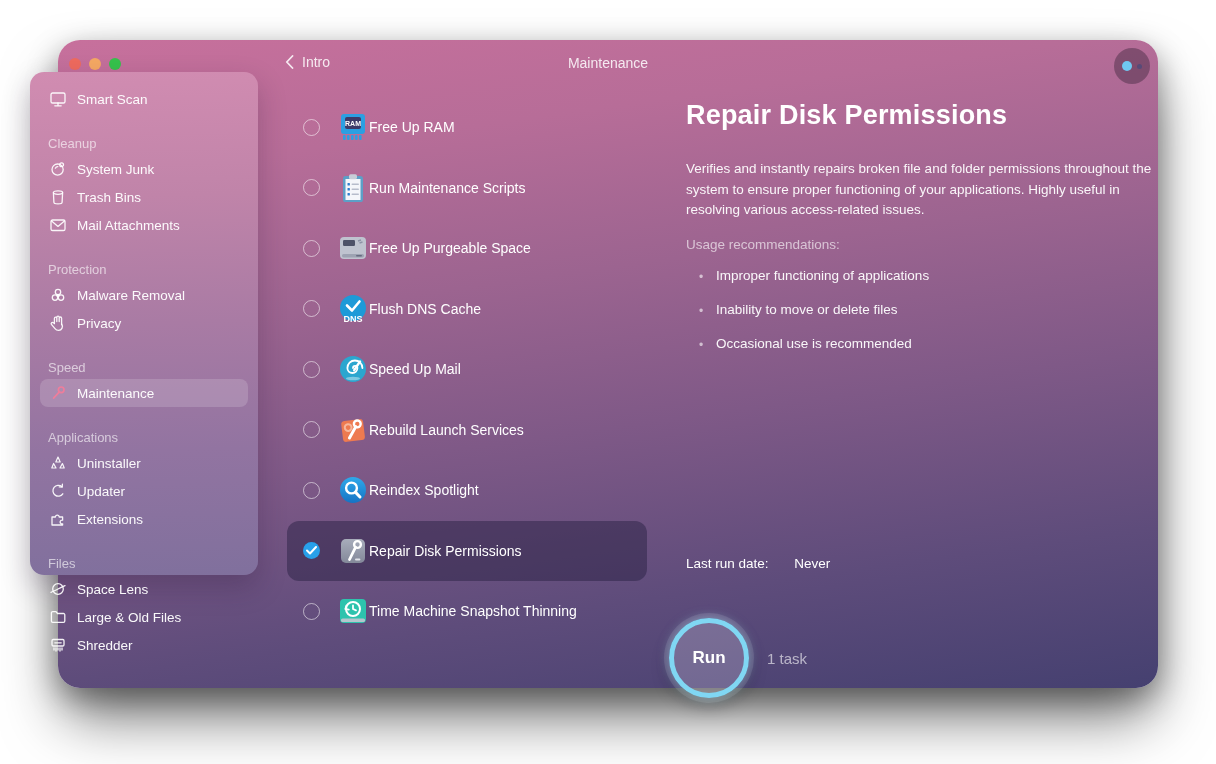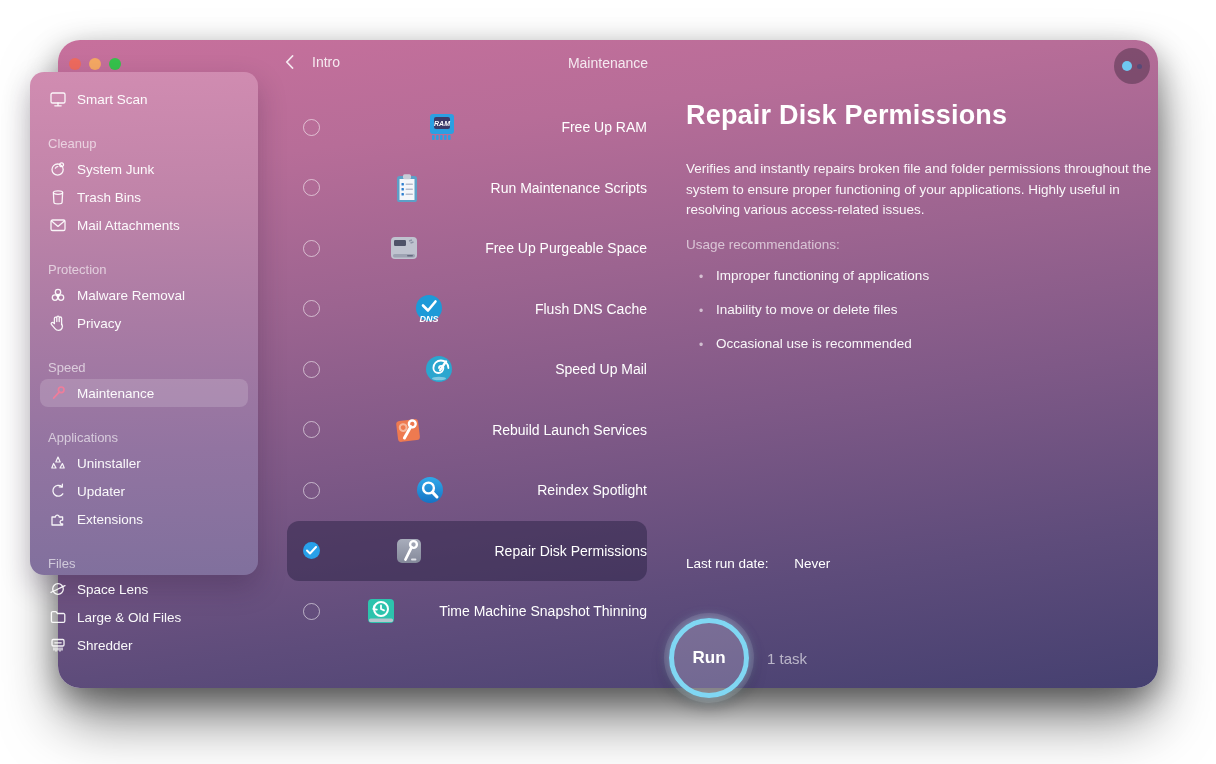--- a/index.html
+++ b/index.html
@@ -12,21 +12,21 @@
     border-radius:22px;
     background:linear-gradient(172deg,#c7709c 0%,#b76d98 18%,#9c6490 38%,#7f5987 58%,#5e4c7b 80%,#454070 100%);
     box-shadow:0 34px 60px -6px rgba(0,0,0,0.55), 0 10px 30px rgba(0,0,0,0.35);
   }
 
   
   .titlebar { position:absolute; left:0; top:0; width:100%; height:48px; }
   .traffic { position:absolute; top:18px; left:11px; display:flex; gap:8px; }
   .light { width:12px; height:12px; border-radius:50%; }
   .light.red{ background:#ee6a5e; } .light.orange{ background:#f5a863; } .light.green{ background:#35c24b; }
-  .back-btn { position:absolute; left:227px; top:14px; display:flex; align-items:center; gap:18px;
+  .back-btn { position:absolute; left:227px; top:14px; display:flex; align-items:center; gap:8px;
     color:rgba(255,255,255,0.85); font-size:14px; cursor:default; }
   .back-btn svg { display:block; }
   .tb-title { position:absolute; left:0; right:0; top:15px; text-align:center;
     color:rgba(255,255,255,0.85); font-size:14px; }
   .assistant-btn { position:absolute; right:8px; top:8px; width:36px; height:36px; border-radius:50%;
     background:rgba(64,40,62,0.45); }
   .assistant-dot-big { position:absolute; left:8px; top:13px; width:10px; height:10px; border-radius:50%; background:#6fc8f2; }
   .assistant-dot-small { position:absolute; left:23px; top:16px; width:5px; height:5px; border-radius:50%; background:#574a78; }
 
   
@@ -38,26 +38,26 @@
   }
   .sb-header { margin:23px 0 4px 8px; font-size:13px; color:rgba(255,255,255,0.62); }
   .sb-item { display:flex; align-items:center; height:28px; padding:0 8px; border-radius:8px;
     color:rgba(255,255,255,0.96); font-size:13.5px; cursor:default; }
   .sb-item.active { background:rgba(255,255,255,0.16); }
   .sb-icon { width:19px; height:19px; margin-right:10px; flex:0 0 19px; display:flex; align-items:center; justify-content:center; }
   .sb-icon svg { display:block; }
 
   
   .tasklist { position:absolute; left:229px; top:57px; width:360px; }
-  .task-row { position:relative; display:flex; align-items:center; height:60.5px; border-radius:12px; padding:0 0 0 16px;justify-content:space-between; }
+  .task-row { position:relative; display:flex; align-items:center; height:60.5px; border-radius:12px; padding:0 0 0 16px; }
   .task-row.selected { background:rgba(36,29,61,0.45); }
   .chk { width:17px; height:17px; border-radius:50%; flex:0 0 17px; margin-right:17px; }
   .chk.off { border:1.5px solid rgba(255,255,255,0.55); }
   .chk.on { background:#28a0ea; display:flex; align-items:center; justify-content:center; }
-  .task-icon { width:32px; height:32px; margin-right:14px; flex:0 0 32px;font-style:italic; }
+  .task-icon { width:32px; height:32px; margin-right:0; flex:0 0 32px; }
   .task-icon svg { display:block; }
   .task-label { color:#ffffff; font-size:14px; }
 
   
   .detail { position:absolute; left:628px; top:60px; width:470px; color:#fff; }
   .detail-title { font-size:27px; font-weight:700; letter-spacing:0.2px; }
   .detail-desc { margin-top:28px; font-size:13.5px; line-height:1.52; color:rgba(255,255,255,0.94); }
   .usage { position:absolute; left:628px; top:197px; width:470px; }
   .usage-title { font-size:13.5px; color:rgba(255,255,255,0.62); }
   .usage-item { display:flex; margin-top:16px; font-size:13.5px; color:rgba(255,255,255,0.95); }

